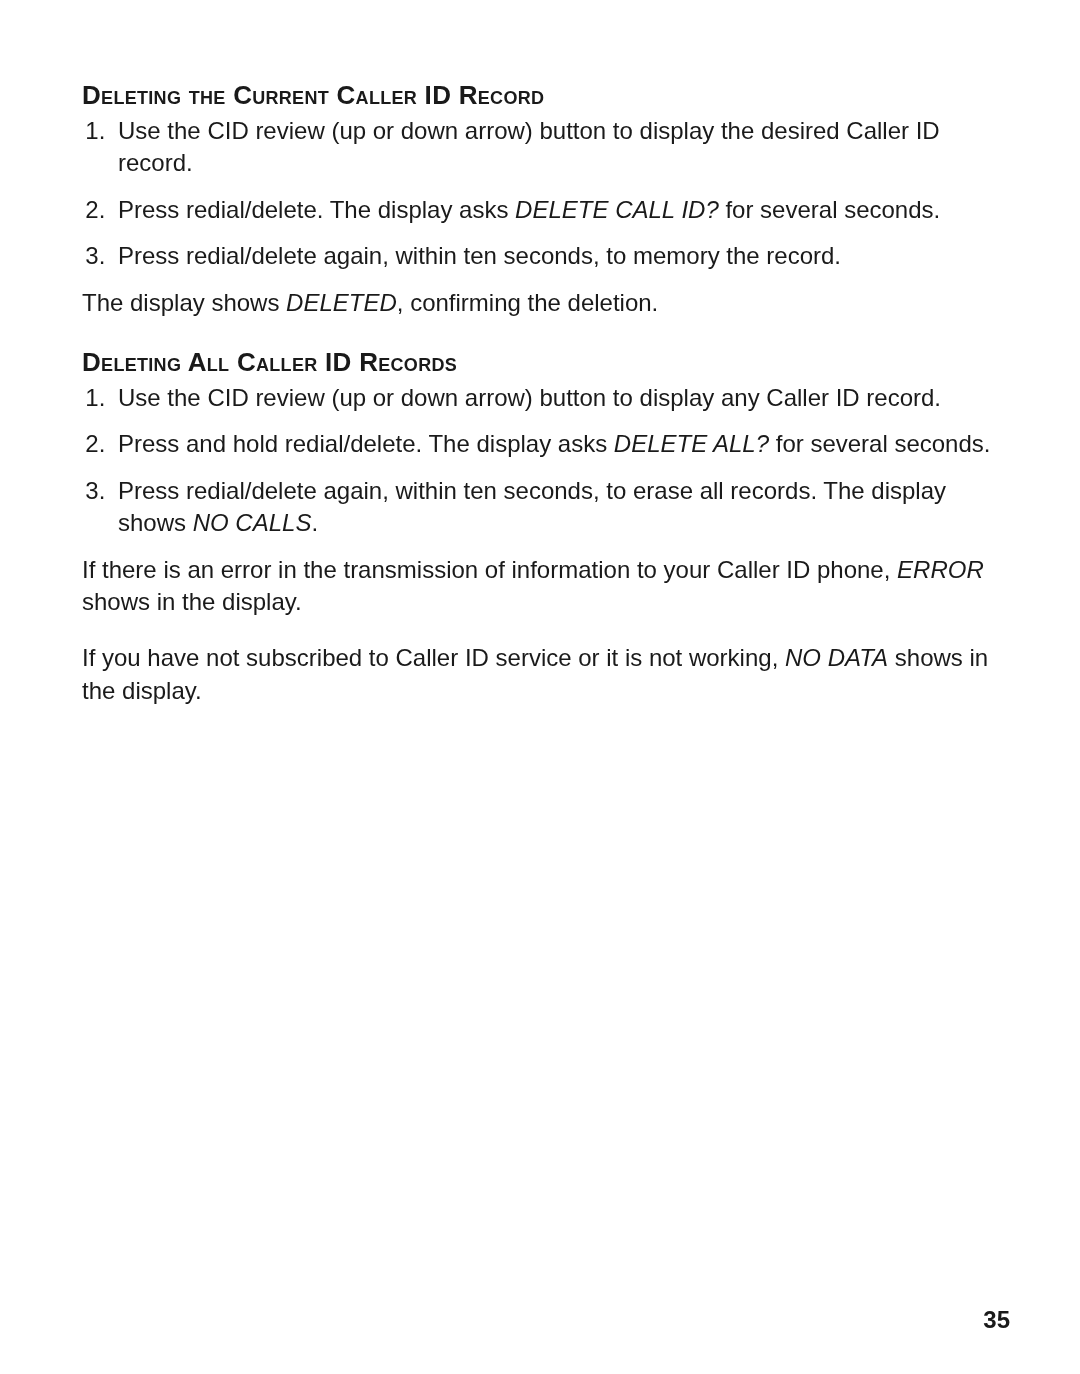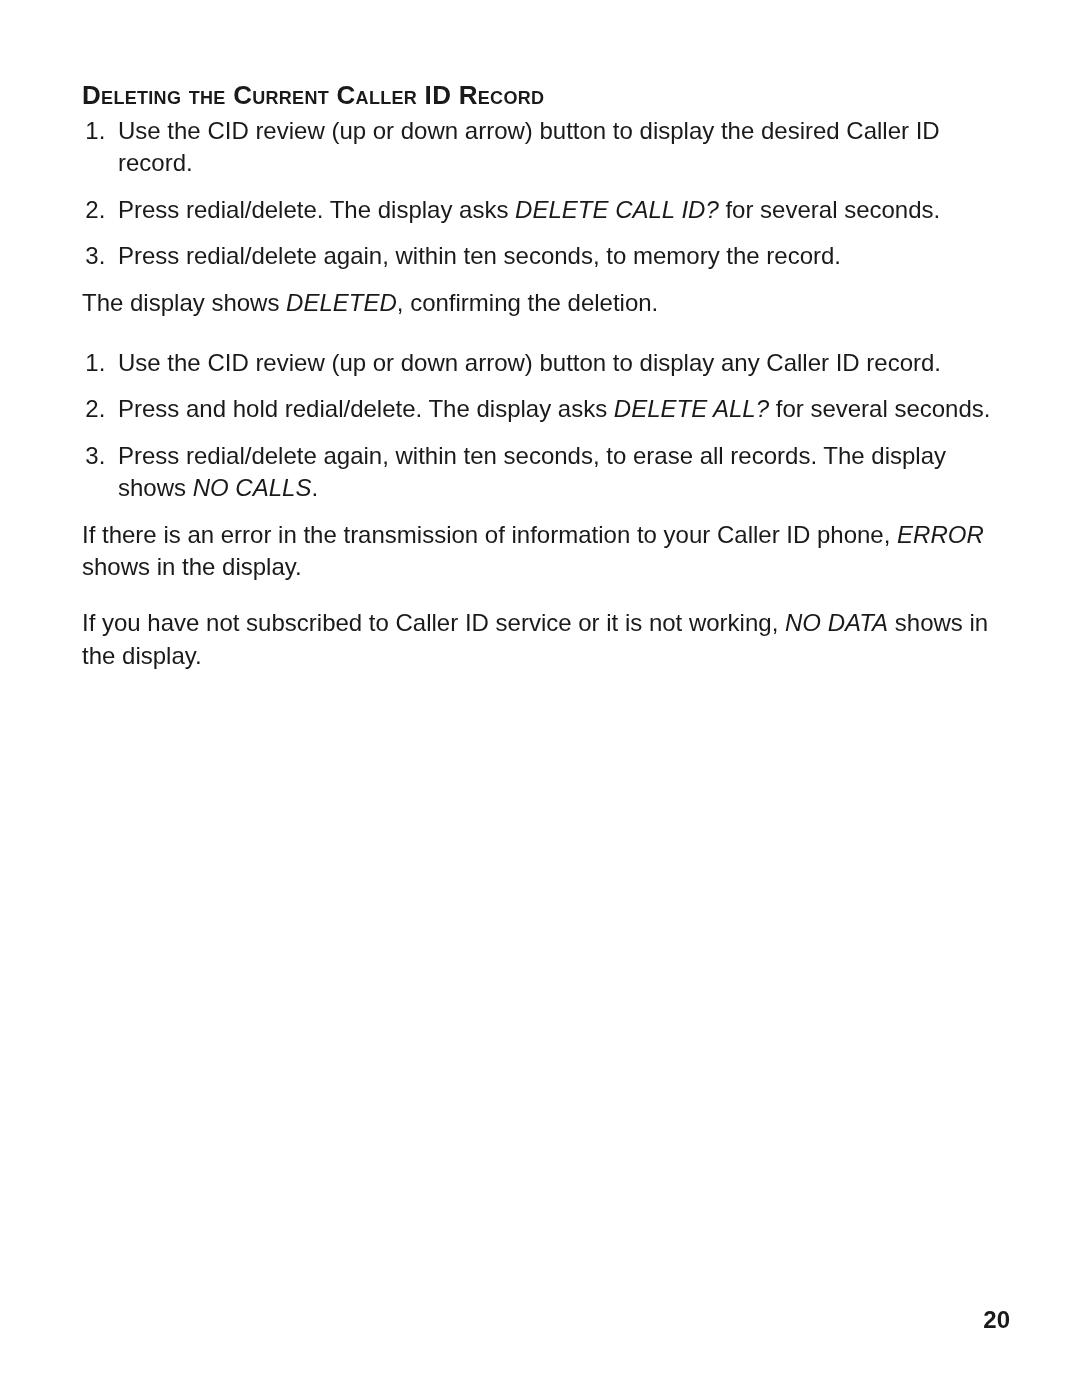--- a/index.html
+++ b/index.html
@@ -60,23 +60,24 @@
 <div class="page">
 
   <h2 class="section-heading">Deleting the Current Caller ID Record</h2>
   <ol class="steps">
     <li>Use the CID review (up or down arrow) button to display the desired Caller ID record.</li>
     <li>Press redial/delete. The display asks <span class="ital">DELETE CALL ID?</span> for several seconds.</li>
     <li>Press redial/delete again, within ten seconds, to memory the record.</li>
   </ol>
   <p class="para">The display shows <span class="ital">DELETED</span>, confirming the deletion.</p>
 
+  <h2 class="section-heading">Deleting All Caller ID Records</h2>
   <ol class="steps">
     <li>Use the CID review (up or down arrow) button to display any Caller ID record.</li>
     <li>Press and hold redial/delete. The display asks <span class="ital">DELETE ALL?</span> for several seconds.</li>
     <li>Press redial/delete again, within ten seconds, to erase all records. The display shows <span class="ital">NO CALLS</span>.</li>
   </ol>
 
   <p class="para" style="margin-bottom:24px;">If there is an error in the transmission of information to your Caller ID phone, <span class="ital">ERROR</span> shows in the display.</p>
   <p class="para">If you have not subscribed to Caller ID service or it is not working, <span class="ital">NO DATA</span> shows in the display.</p>
 
-  <div class="page-number">20</div>
+  <div class="page-number">35</div>
 </div>
 
 </body></html>

